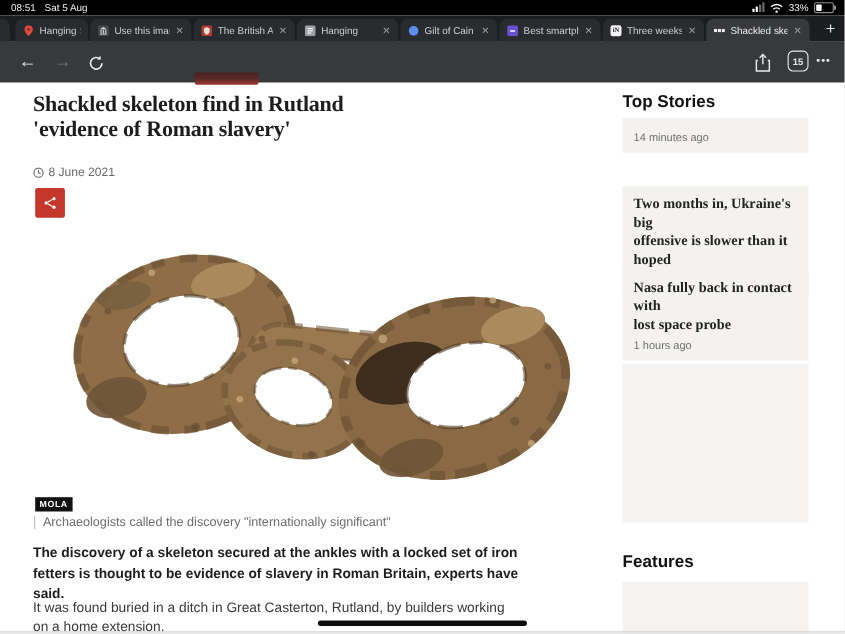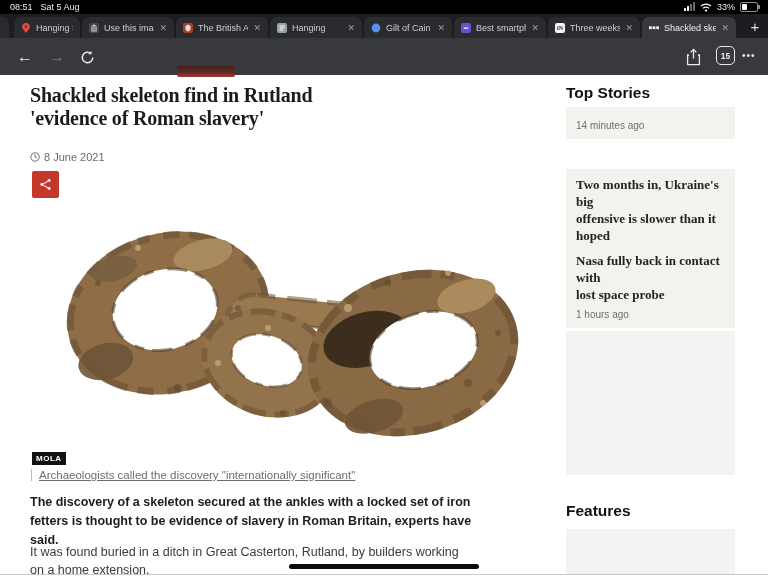--- a/index.html
+++ b/index.html
@@ -45,21 +45,21 @@
   
   .headline{position:absolute;left:30px;top:84px;width:480px;font-family:"Liberation Serif",serif;
     font-weight:bold;font-size:20px;line-height:1.16;color:#1c1c1c;white-space:pre-line;letter-spacing:-0.2px;}
   .dateline{position:absolute;left:30px;top:151px;display:flex;align-items:center;gap:4px;font-size:11px;color:#6a6a6a;}
   .sharebtn{position:absolute;left:32px;top:171px;width:27px;height:27px;background:#c5372b;border-radius:2px;
     display:flex;align-items:center;justify-content:center;cursor:pointer;}
   .figure{position:absolute;left:28px;top:213px;width:495px;height:240px;}
   .srcbadge{position:absolute;left:32px;top:452px;background:#111;color:#fff;font-size:8px;font-weight:bold;
     letter-spacing:0.5px;padding:2px 4px;}
   .caption{position:absolute;left:31px;top:469px;width:420px;border-left:1px solid #bdbdbd;padding-left:7px;
-    font-size:11.5px;color:#6d6d6d;text-decoration:underline;}
+    font-size:11.5px;color:#6d6d6d;}
   .lead{position:absolute;left:30px;top:493px;width:460px;font-size:12.5px;font-weight:bold;color:#1d1d1d;
     line-height:1.5;white-space:pre-line;}
   .para{position:absolute;left:30px;top:543px;width:460px;font-size:12.5px;color:#3a3a3a;
     line-height:1.45;white-space:pre-line;}
   
   .sideheading{position:absolute;left:566px;font-size:15.5px;font-weight:bold;color:#121212;}
   .storycard{position:absolute;left:566px;width:169px;background:#f3f2ef;box-sizing:border-box;
     padding:8px 10px 8px 10px;cursor:pointer;}
   .storycard .t{font-family:"Liberation Serif",serif;font-weight:bold;font-size:13px;line-height:1.3;
     color:#232323;white-space:pre-line;}

